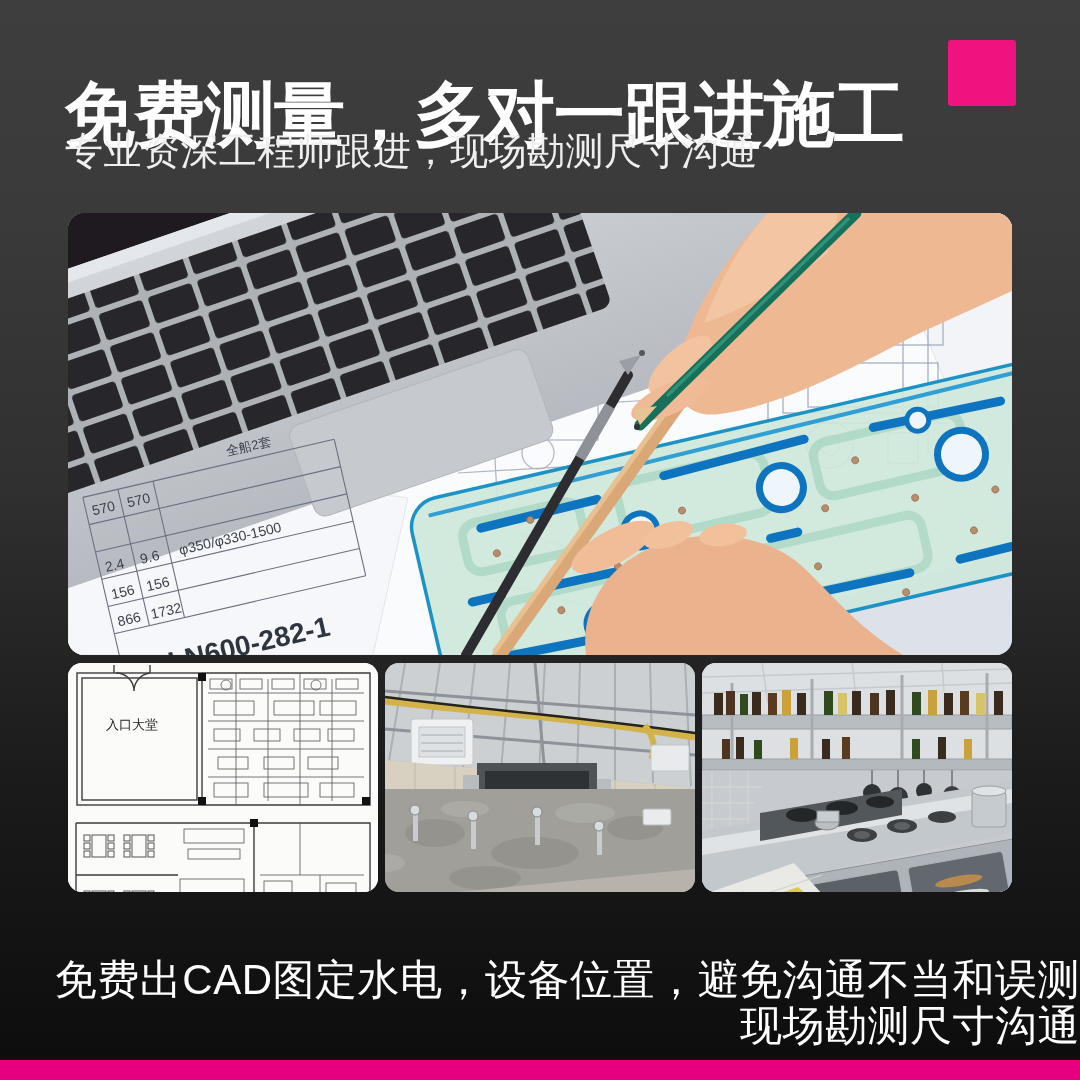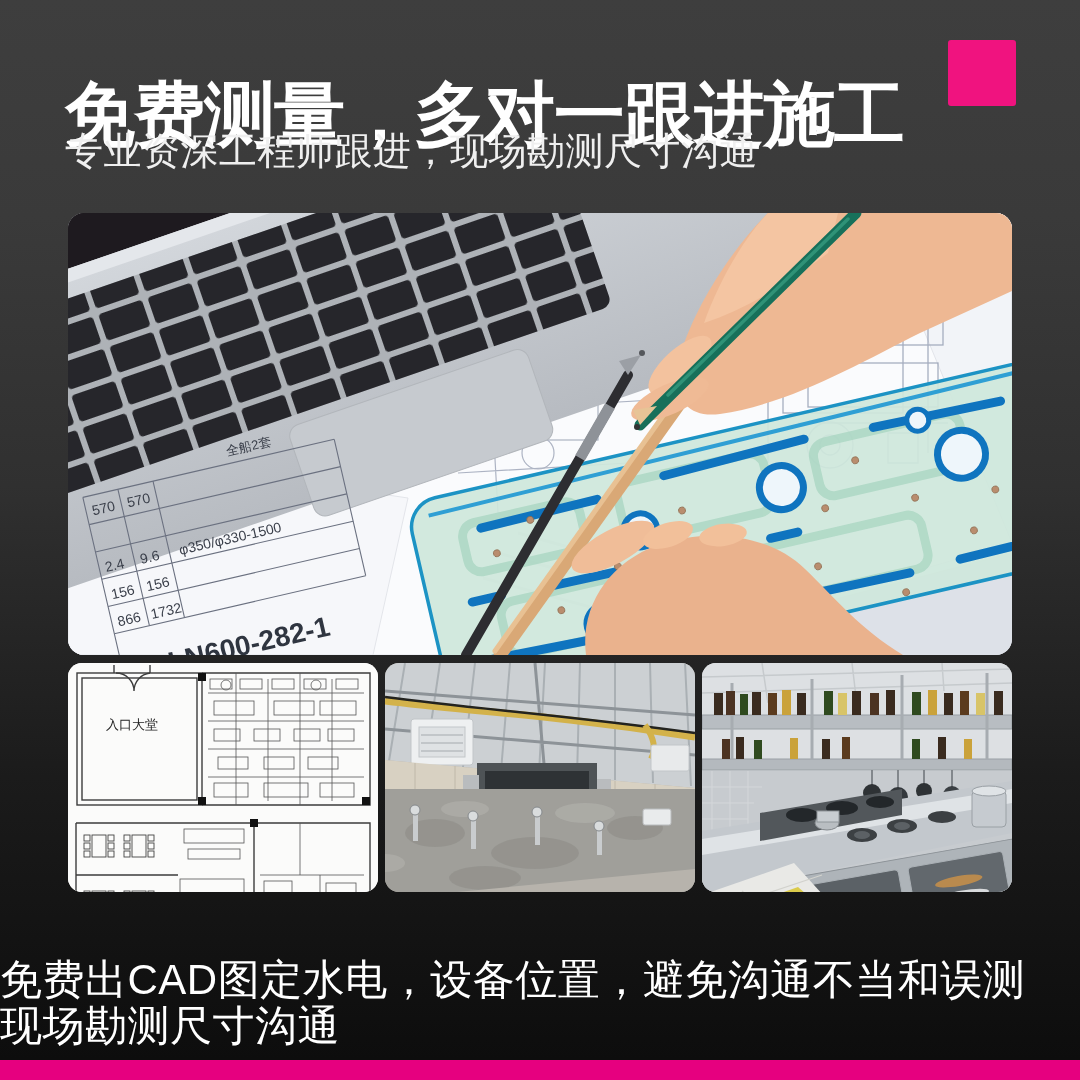--- a/index.html
+++ b/index.html
@@ -23,21 +23,21 @@
     position:absolute;left:68px;top:213px;width:944px;height:442px;
     border-radius:16px;overflow:hidden;background:#dde1e8;
   }
   .thumb{
     position:absolute;top:663px;width:310px;height:229px;border-radius:14px;
     overflow:hidden;background:#f7f7f7;
   }
   .thumb.t1{left:68px;} .thumb.t2{left:385px;background:#b7b3ac;} .thumb.t3{left:702px;background:#dde0e3;}
   svg{display:block;}
   .caption{
-    position:absolute;left:0;top:957px;width:1080px;text-align:left;color:#ffffff;
+    position:absolute;left:0;top:957px;width:1080px;text-align:right;color:#ffffff;
     font-size:42px;font-weight:500;line-height:46px;letter-spacing:0.5px;
   }
   .bottom-bar{position:absolute;left:0;bottom:0;width:1080px;height:20px;}
 </style>
 </head>
 <body>
 
 <div class="canvas">
 
   <h1 class="headline">免费测量，多对一跟进施工</h1>

